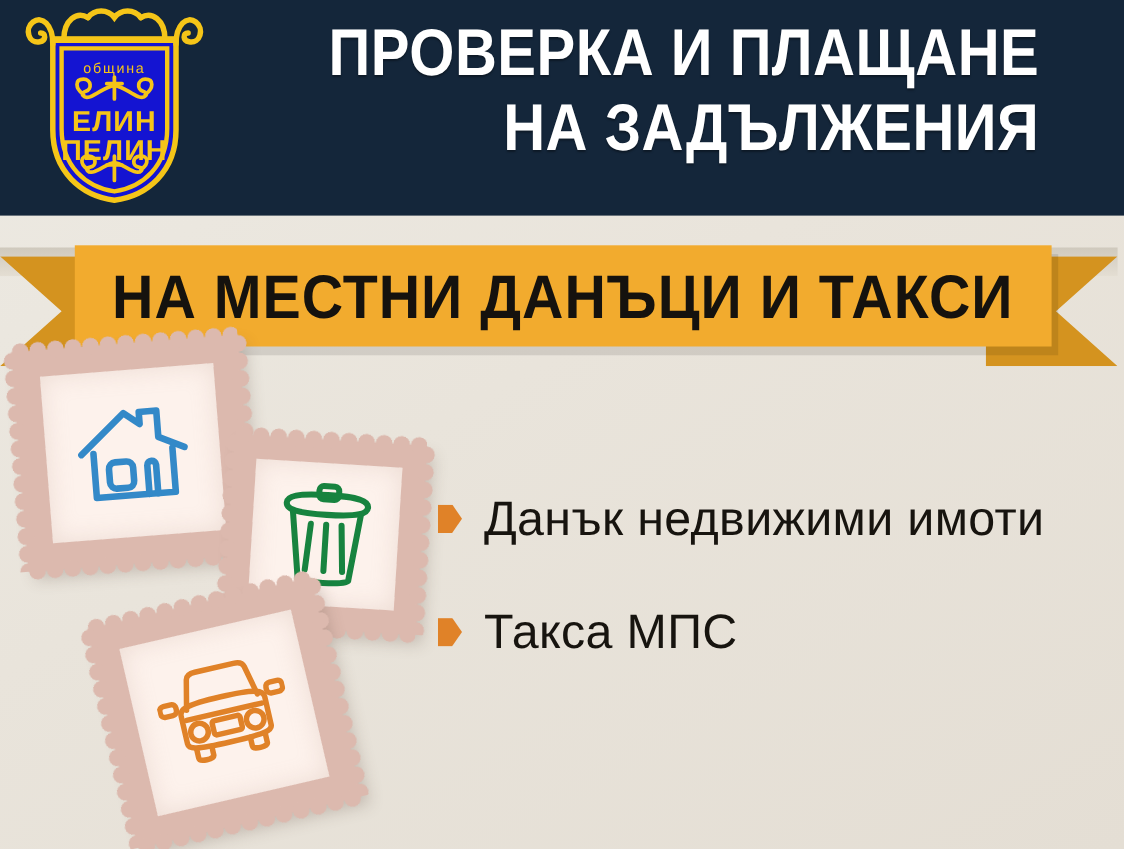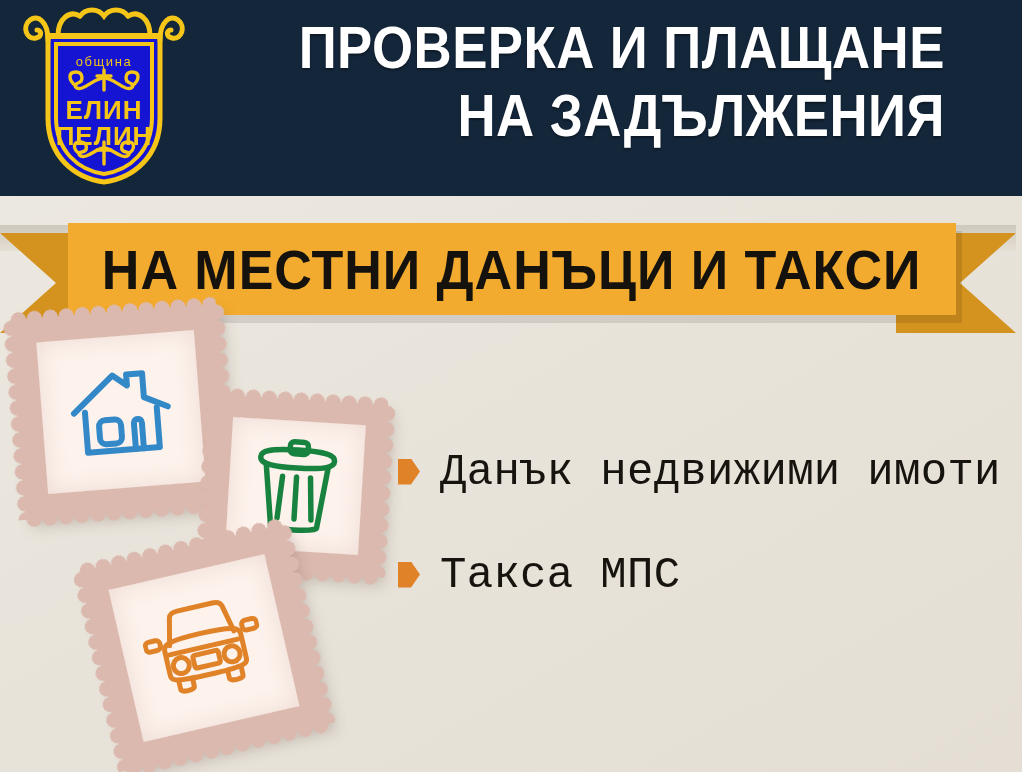--- a/index.html
+++ b/index.html
@@ -134,21 +134,21 @@
   .bullet-row{
     display:flex;align-items:center;
     height:103px;
   }
   .bullet-marker{
     width:22px;height:26px;margin-right:20px;flex:0 0 auto;
     background:#e08228;
     clip-path:polygon(0 0,13px 0,22px 13px,13px 26px,0 26px);
   }
   .bullet-text{
-    font-family:Liberation Mono, monospace;
+    font-family:Liberation Sans, sans-serif;
     font-size:44px;
     color:#17140f;
     white-space:nowrap;
     letter-spacing:0.3px;
   }
 </style>
 </head>
 <body>
 
 <div id="poster">

